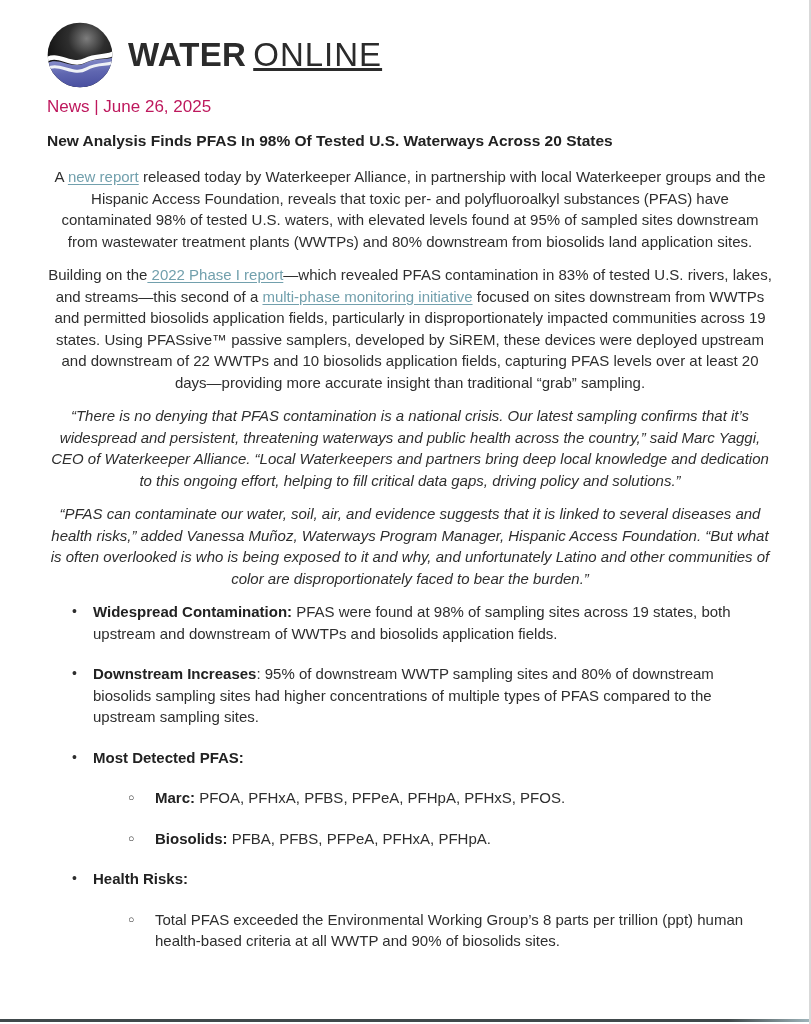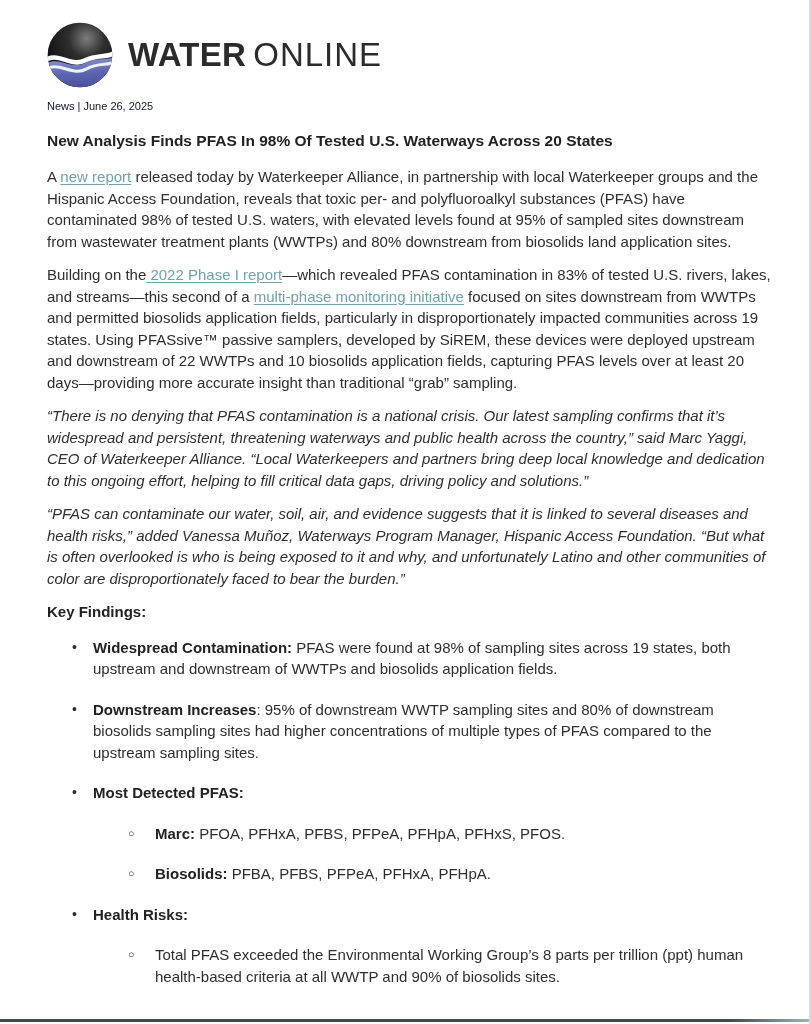--- a/index.html
+++ b/index.html
@@ -27,38 +27,39 @@
     margin-bottom: 8px;
   }
   .globe { width: 66px; height: 66px; flex: 0 0 auto; }
   .logo-text {
     font-size: 33px;
     color: #2b2b2b;
     white-space: nowrap;
     letter-spacing: 0.3px;
   }
   .logo-w1 { font-weight: 700; text-align: center; }
-  .logo-w2 { font-weight: 400; margin-left: 7px; letter-spacing: 1px; }
+  .logo-w2 { font-weight: 400; margin-left: 7px; letter-spacing: 1px; text-decoration: underline; }
   .meta {
-    font-size: 11px;
+    font-size: 17px;
     line-height: 21px;
-    color: #0f172a;
+    color: #be185d;
     margin: 0 0 13px 0;
   }
   h1.headline {
     font-size: 15.5px;
     line-height: 21px;
     font-weight: 700;
     color: #222222;
     margin: 0 0 15px 0;
   }
   .para {
     font-size: 15px;
     line-height: 21.5px;
     margin: 0 0 12px 0;
+    text-align: center;
   }
   .para.italic { font-style: italic; }
   a.link {
     color: #72a0ad;
     text-decoration: underline;
     text-underline-offset: 2px;
     cursor: pointer;
   }
   .kf {
     font-size: 15px;
@@ -128,21 +129,20 @@
 
     <h1 class="headline">New Analysis Finds PFAS In 98% Of Tested U.S. Waterways Across 20 States</h1>
 
     <div>
         <p class="para"><span>A </span><a class="link" href="#">new report</a><span> released today by Waterkeeper Alliance, in partnership with local Waterkeeper groups and the Hispanic Access Foundation, reveals that toxic per- and polyfluoroalkyl substances (PFAS) have contaminated 98% of tested U.S. waters, with elevated levels found at 95% of sampled sites downstream from wastewater treatment plants (WWTPs) and 80% downstream from biosolids land application sites.</span></p>
         <p class="para"><span>Building on the</span><a class="link" href="#"> 2022 Phase I report</a><span>—which revealed PFAS contamination in 83% of tested U.S. rivers, lakes, and streams—this second of a </span><a class="link" href="#">multi-phase monitoring initiative</a><span> focused on sites downstream from WWTPs and permitted biosolids application fields, particularly in disproportionately impacted communities across 19 states. Using PFASsive™ passive samplers, developed by SiREM, these devices were deployed upstream and downstream of 22 WWTPs and 10 biosolids application fields, capturing PFAS levels over at least 20 days—providing more accurate insight than traditional “grab” sampling.</span></p>
         <p class="para italic"><span>“There is no denying that PFAS contamination is a national crisis. Our latest sampling confirms that it’s widespread and persistent, threatening waterways and public health across the country,” said Marc Yaggi, CEO of Waterkeeper Alliance. “Local Waterkeepers and partners bring deep local knowledge and dedication to this ongoing effort, helping to fill critical data gaps, driving policy and solutions.”</span></p>
         <p class="para italic"><span>“PFAS can contaminate our water, soil, air, and evidence suggests that it is linked to several diseases and health risks,” added Vanessa Muñoz, Waterways Program Manager, Hispanic Access Foundation. “But what is often overlooked is who is being exposed to it and why, and unfortunately Latino and other communities of color are disproportionately faced to bear the burden.”</span></p>
       </div>
 
-    <div class="kf">Key Findings:</div>
 
     <div>
         <div class="bullet level1">
           <span class="mk">•</span>
           <div class="bt"><strong>Widespread Contamination:</strong> PFAS were found at 98% of sampling sites across 19 states, both upstream and downstream of WWTPs and biosolids application fields.</div>
         </div>
         <div class="bullet level1">
           <span class="mk">•</span>
           <div class="bt"><strong>Downstream Increases</strong>: 95% of downstream WWTP sampling sites and 80% of downstream biosolids sampling sites had higher concentrations of multiple types of PFAS compared to the upstream sampling sites.</div>
         </div>

